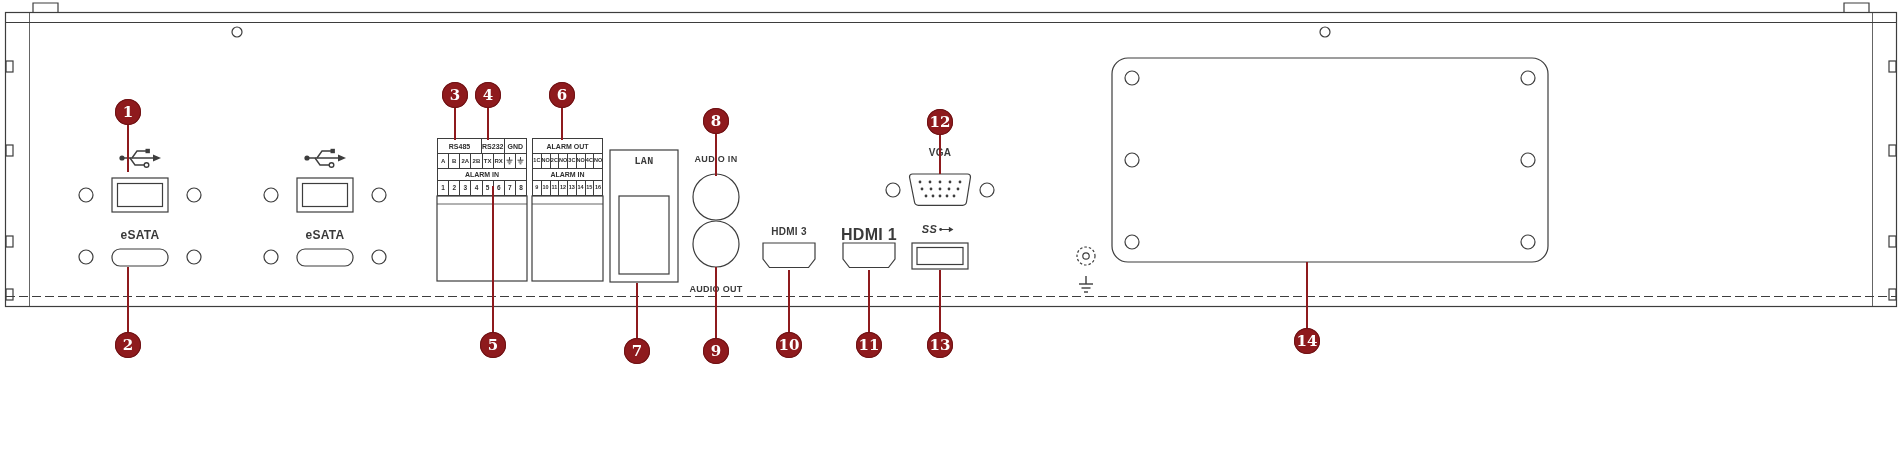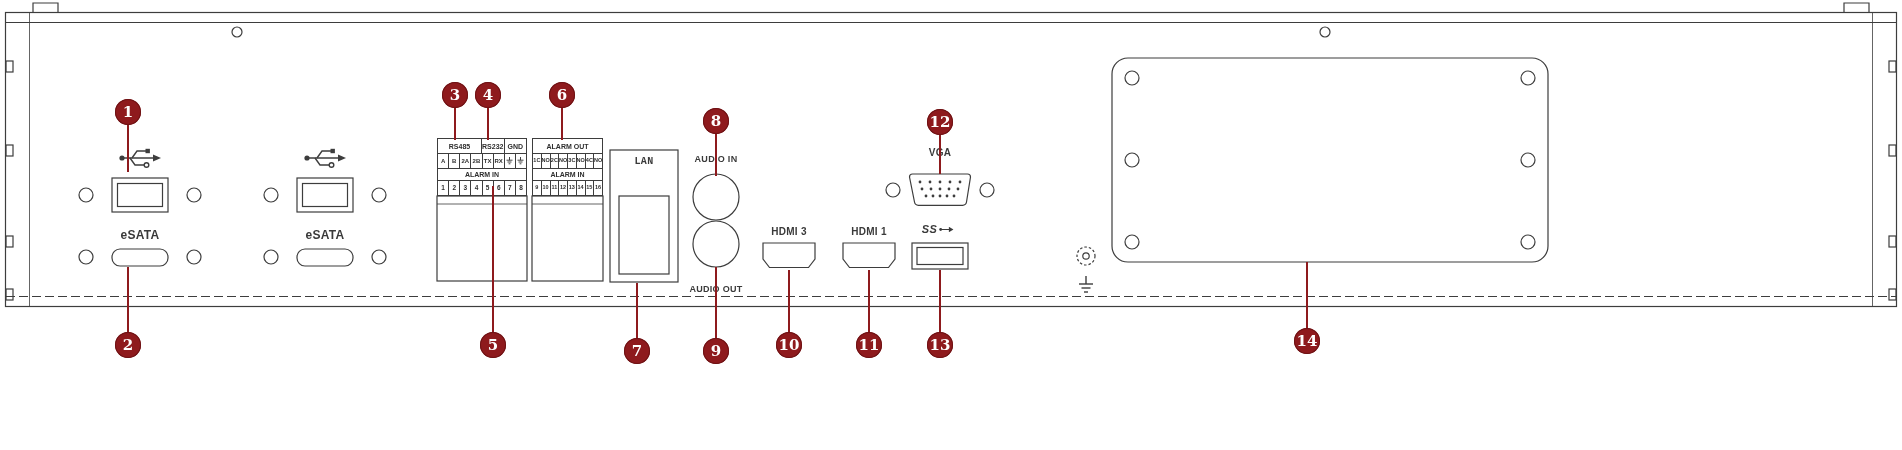--- a/index.html
+++ b/index.html
@@ -176,21 +176,21 @@
       </g>
     </g>
   </svg>
 
   <div class="lbl" style="left:140px;top:228px;font-size:12px;">eSATA</div>
   <div class="lbl" style="left:325px;top:228px;font-size:12px;">eSATA</div>
   <div class="lbl" style="left:644px;top:156px;font-size:10px;font-family:Liberation Mono, monospace;">LAN</div>
   <div class="lbl" style="left:716px;top:154px;font-size:9px;">AUDIO IN</div>
   <div class="lbl" style="left:716px;top:284px;font-size:9px;">AUDIO OUT</div>
   <div class="lbl" style="left:789px;top:226px;font-size:10px;">HDMI 3</div>
-  <div class="lbl" style="left:869px;top:226px;font-size:10px;">HDMI 1</div>
+  <div class="lbl" style="left:869px;top:226px;font-size:16px;">HDMI 1</div>
   <div class="lbl italic" style="left:938px;top:223px;font-size:11px;">
     <span>SS</span>
     <svg width="15" height="9" viewBox="0 0 15 9">
       <circle cx="1.8" cy="4.5" r="1.4" fill="#3a3a3a"></circle>
       <line x1="1.8" y1="4.5" x2="11" y2="4.5" stroke="#3a3a3a" stroke-width="1.2"></line>
       <path d="M10,1.8 L14.6,4.5 L10,7.2 Z" fill="#3a3a3a"></path>
     </svg>
   </div>
   <div class="lbl" style="left:940px;top:147px;font-size:10px;">VGA</div>
 

